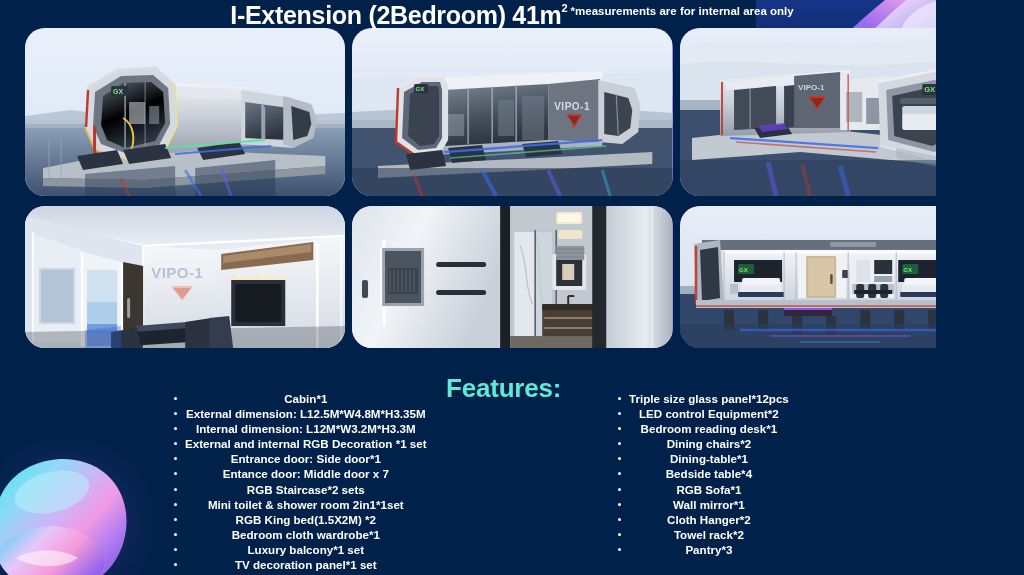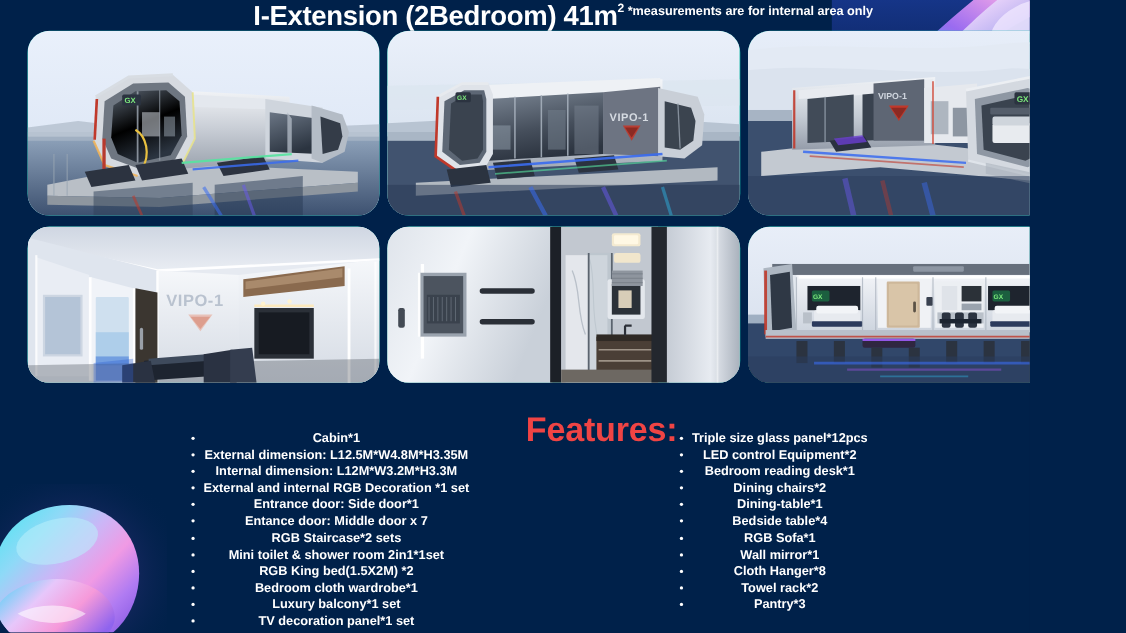--- a/index.html
+++ b/index.html
@@ -91,35 +91,34 @@
     gap: 7px;
   }
   .row-top { height: 168px; }
   .row-bottom { margin-top: 10px; height: 142px; }
 
   .card {
     position: relative;
     flex: 1;
     border-radius: 20px;
     overflow: hidden;
-    background: #14b8a6;
+    background: #8b5cf6;
   }
   .card svg { display: block; width: 100%; height: 100%; }
 
   
   .features-heading {
     position: absolute;
     top: 373px;
     left: 446px;
-    font-size: 31px;
+    font-size: 26px;
     font-weight: bold;
-    color: #ef4444;
+    color: #5eead4;
     letter-spacing: -0.2px;
     z-index: 4;
-    margin-left: 32px;
   }
 
   .col-left {
     position: absolute;
     top: 391px;
     left: 172px;
     z-index: 4;
   }
   .col-right {
     position: absolute;
@@ -708,19 +707,19 @@
   <div class="col-right">
     <ul class="feat-list">
       <li class="feat-item">Triple size glass panel*12pcs</li>
       <li class="feat-item">LED control Equipment*2</li>
       <li class="feat-item">Bedroom reading desk*1</li>
       <li class="feat-item">Dining chairs*2</li>
       <li class="feat-item">Dining-table*1</li>
       <li class="feat-item">Bedside table*4</li>
       <li class="feat-item">RGB Sofa*1</li>
       <li class="feat-item">Wall mirror*1</li>
-      <li class="feat-item">Cloth Hanger*8</li>
+      <li class="feat-item">Cloth Hanger*2</li>
       <li class="feat-item">Towel rack*2</li>
       <li class="feat-item">Pantry*3</li>
     </ul>
   </div>
 
 </div>
 
 </body></html>

